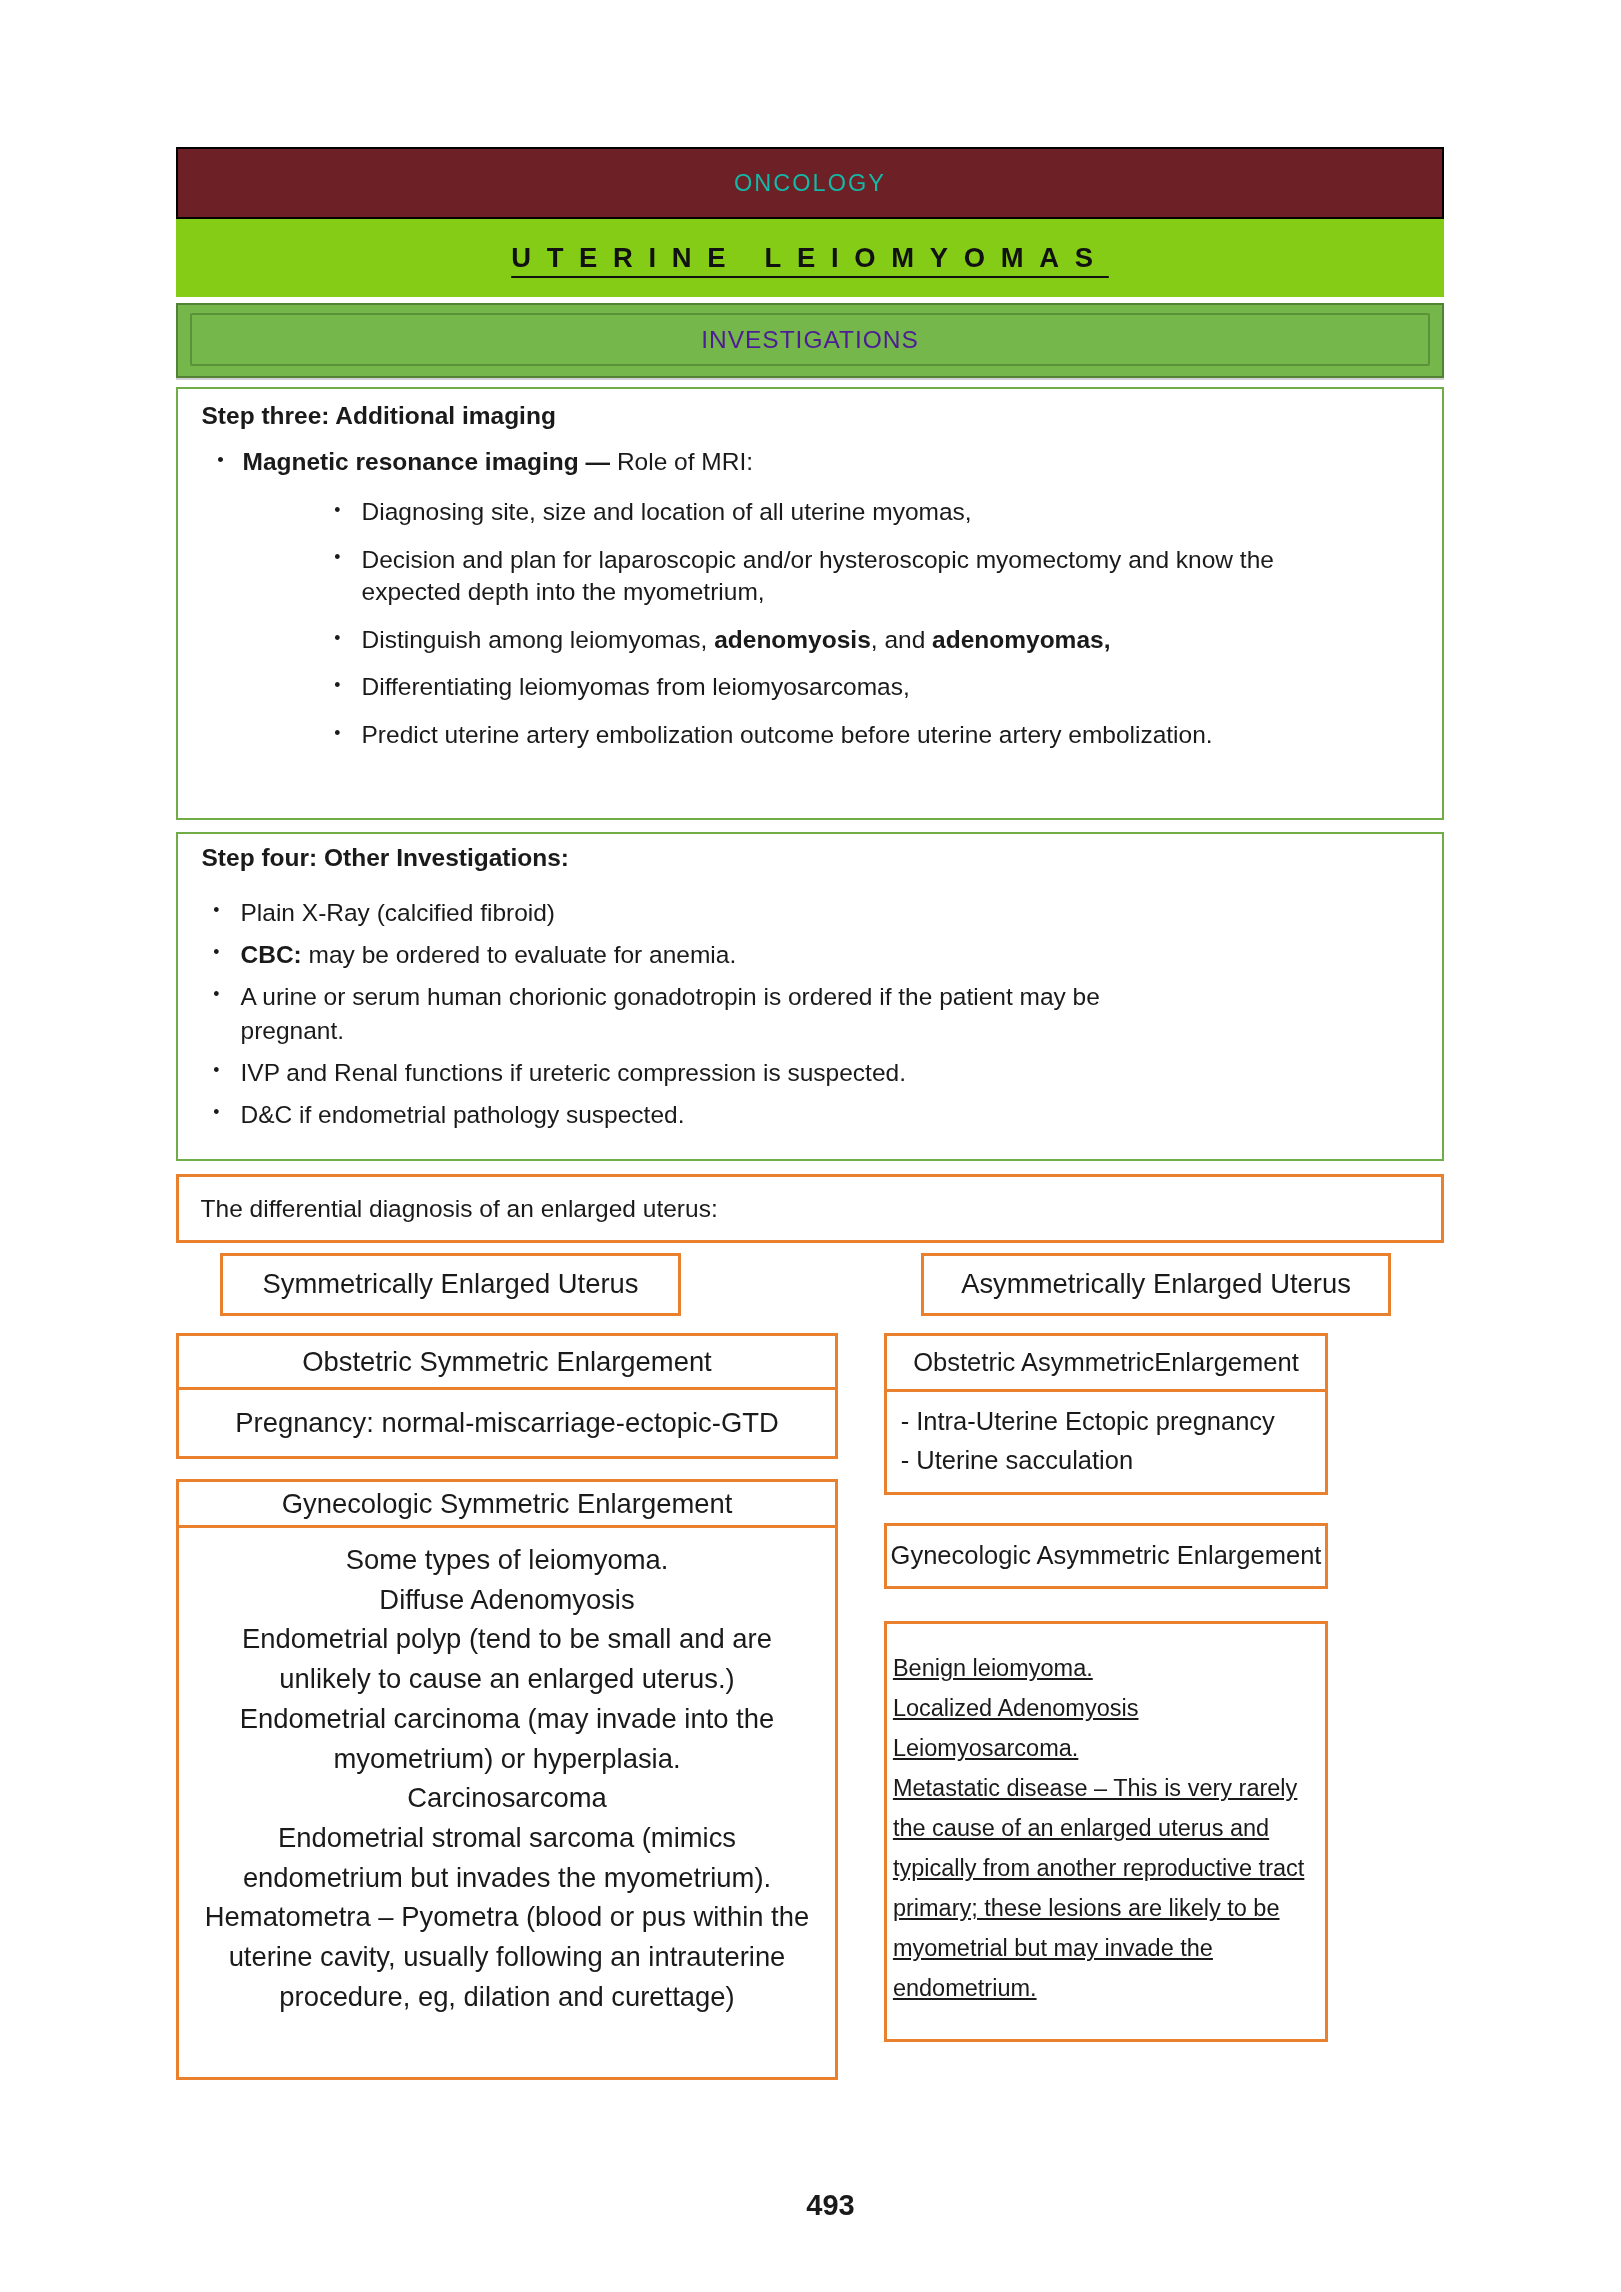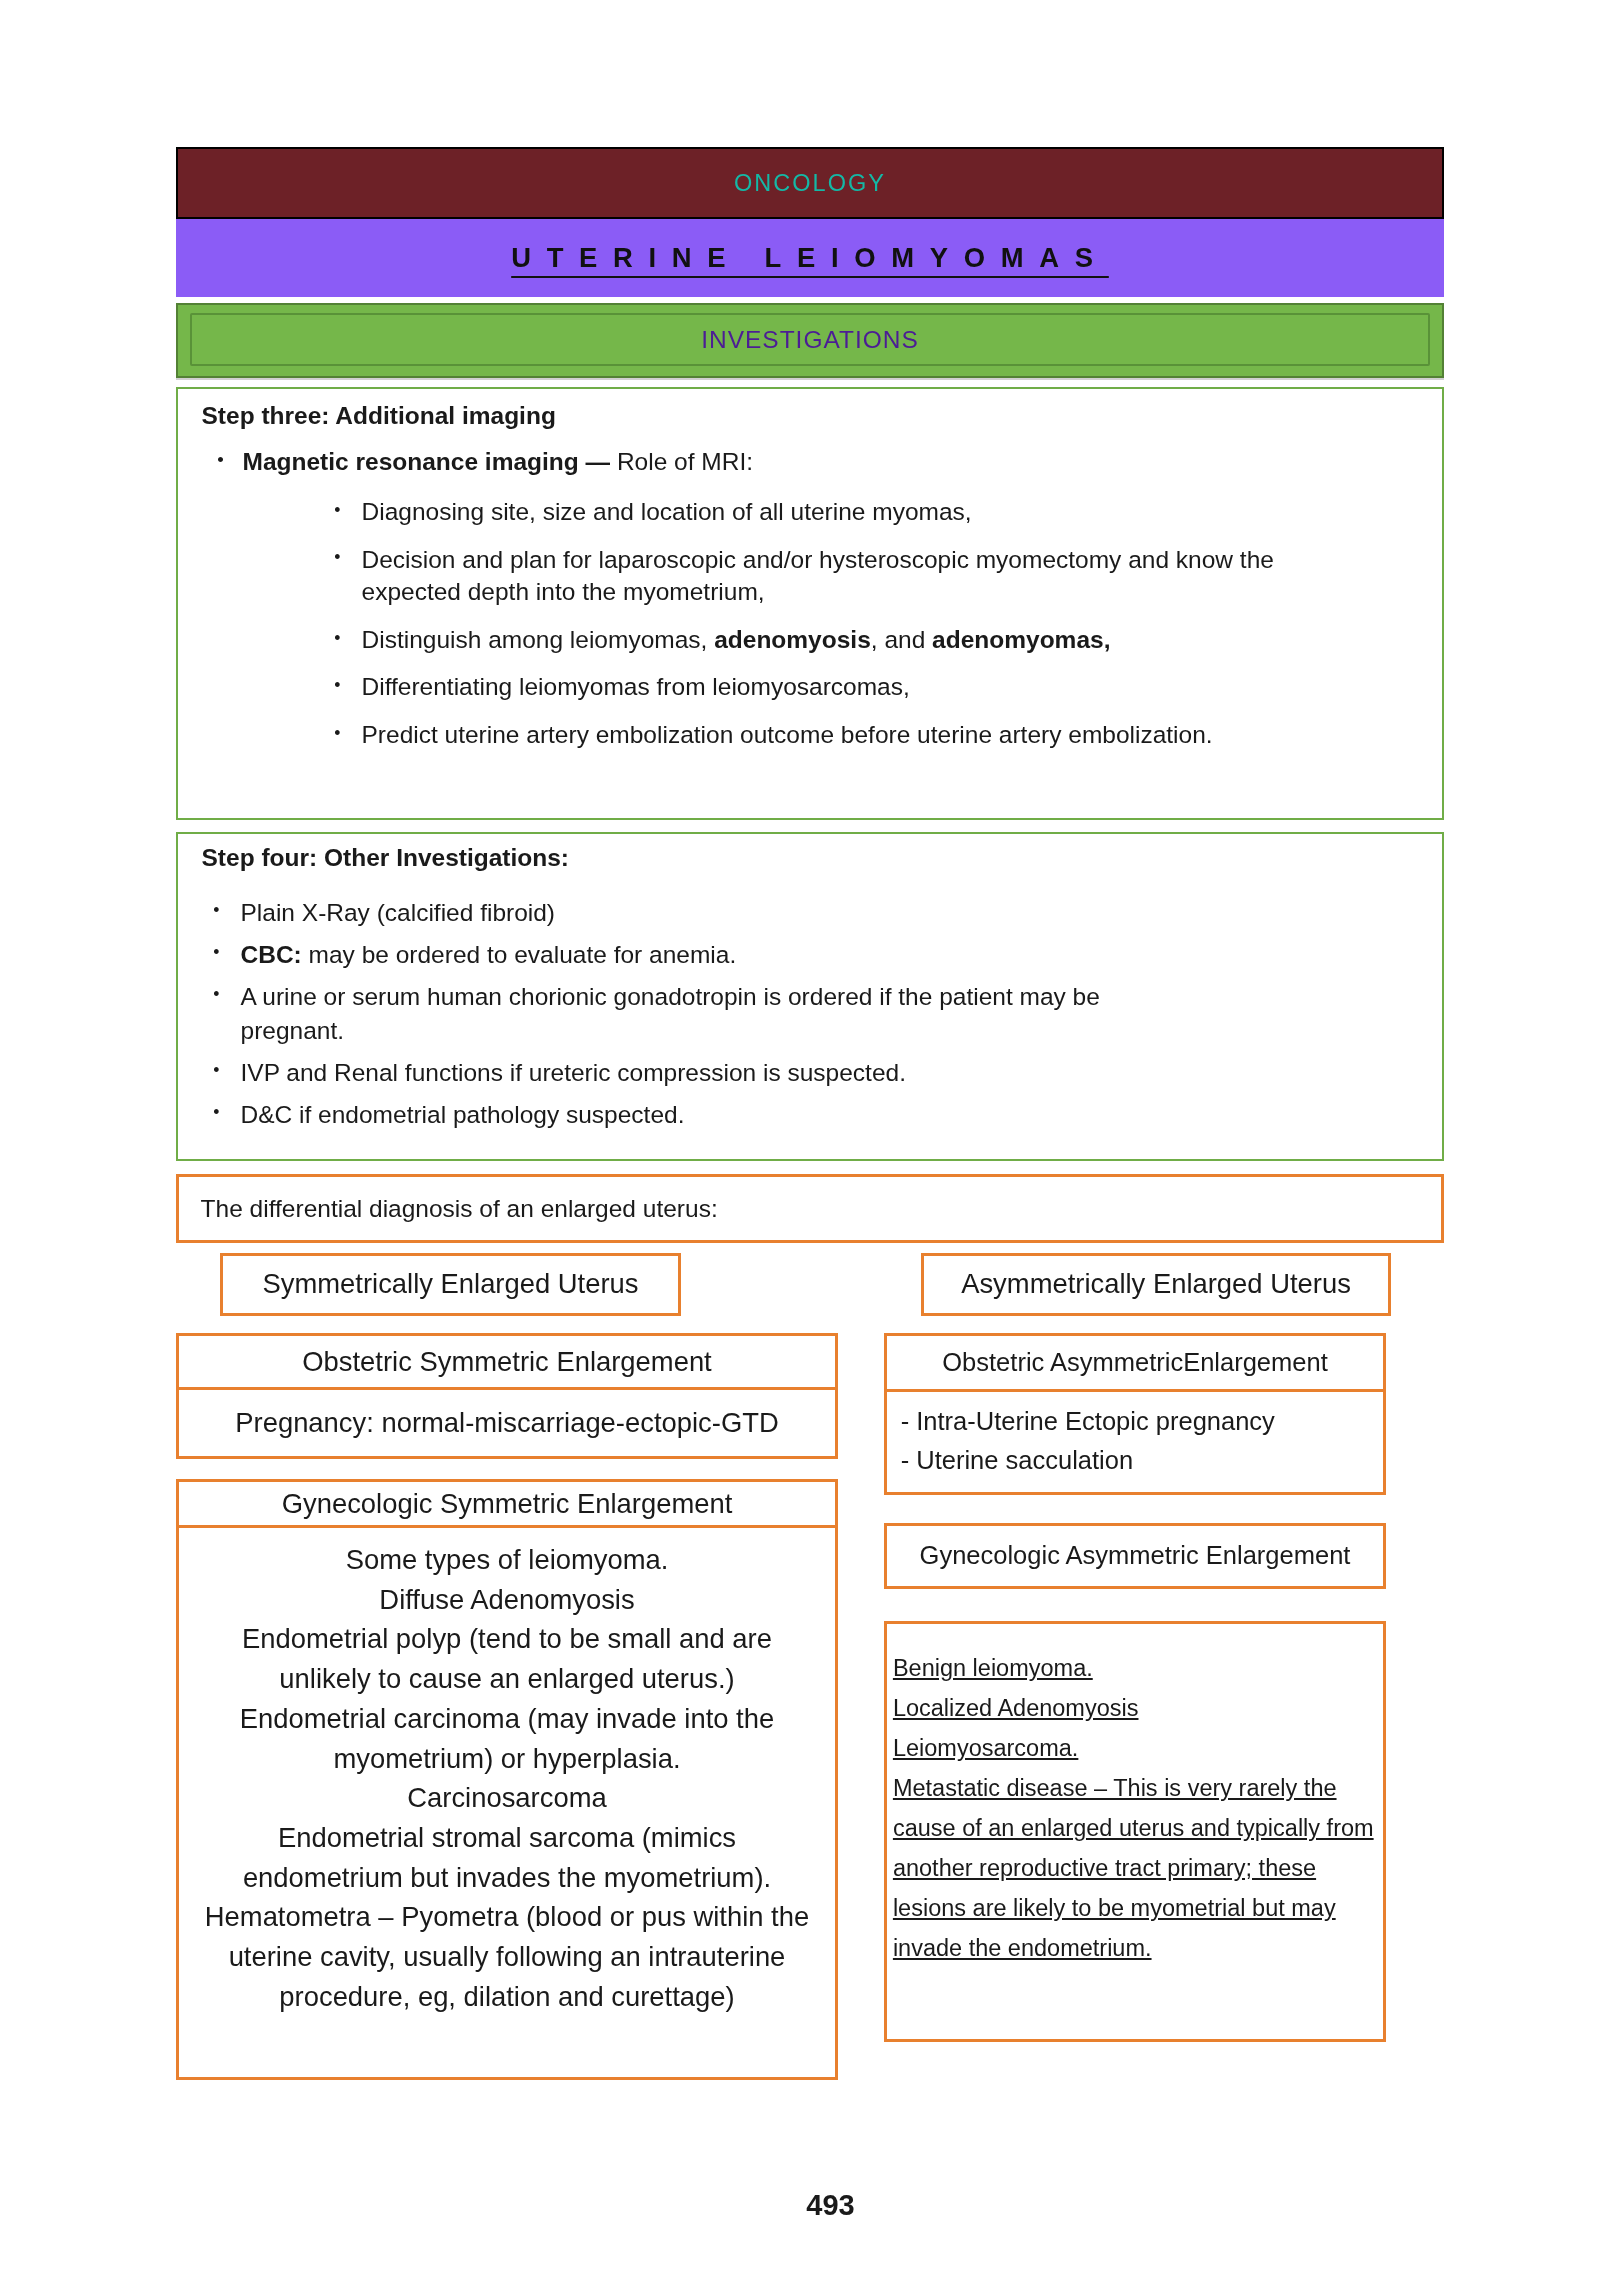--- a/index.html
+++ b/index.html
@@ -12,21 +12,21 @@
   .content { position:absolute; left:176px; top:147px; width:1268px; }
 
   
   .onco-bar {
     height:72px; background:#6d2127; border:2.9px solid #000;
     display:flex; align-items:center; justify-content:center;
   }
   .onco-label { color:#14b8a6; font-size:23.5px; letter-spacing:2px; }
 
   .title-band {
-    height:78px; background:#8b5cf6;
+    height:78px; background:#84cc16;
     display:flex; align-items:center; justify-content:center;
   }
   .utitle {
     font-size:27.4px; font-weight:bold; letter-spacing:15.7px; color:#111;
     text-decoration:underline; text-decoration-thickness:2px; text-underline-offset:8.8px;
   }
 
   .inv-bar {
     position:relative; height:75px; margin-top:5.9px; background:#75b74a;
     border:2px solid #538135; box-shadow:0 2px 0 rgba(0,0,0,0.18);
@@ -61,21 +61,21 @@
   .s4-list > li::before { content:"•"; position:absolute; left:11.8px; top:2px; font-size:17.6px; }
 
   
   .diff-box {
     margin-top:12.7px; border:3.9px solid #e8802e; min-height:69px;
     display:flex; align-items:center; padding:5.9px 21.6px; font-size:24.5px;
   }
   .columns { display:flex; margin-top:9.8px; }
   .col-left { width:662px; }
   .col-gap { width:46px; }
-  .col-right { width:502px; }
+  .col-right { width:444px; }
 
   .title-box {
     border:3.9px solid #e8802e; height:63px; display:flex;
     align-items:center; justify-content:center; font-size:27.4px;
   }
   .title-box.tleft  { width:461px; margin-left:44px; }
   .title-box.tright { width:470px; margin-left:37px; }
 
   .stack { border:3.9px solid #e8802e; margin-top:17.6px; }
   .stack.gyn { margin-top:19.6px; }

